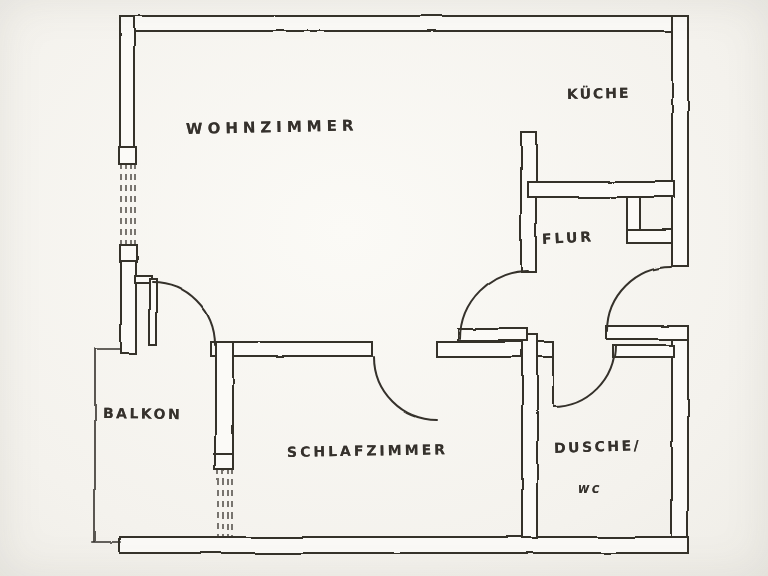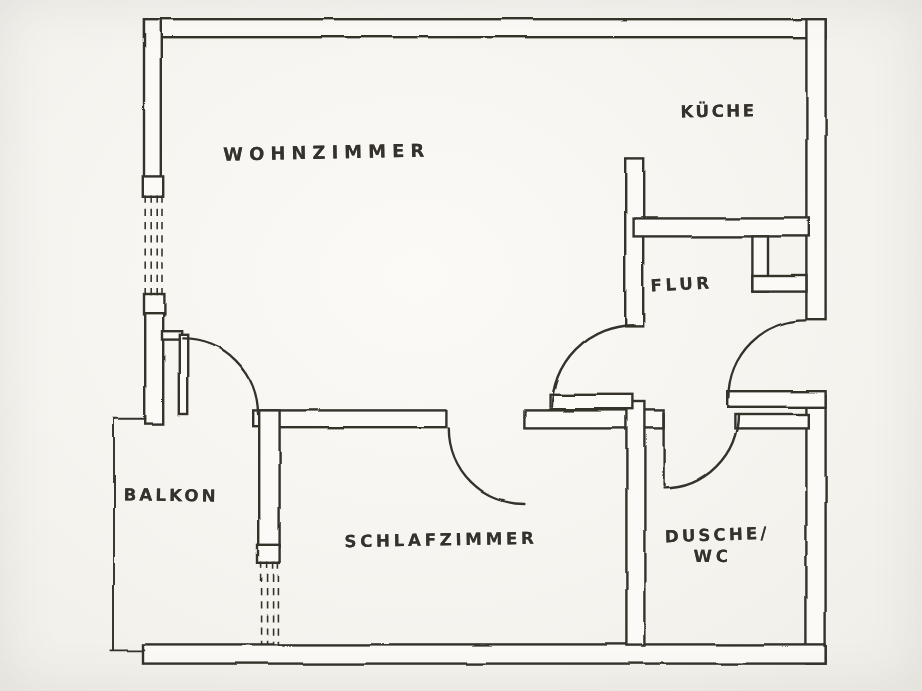--- a/index.html
+++ b/index.html
@@ -32,21 +32,21 @@
     white-space:nowrap;
     transform-origin:left center;
     text-shadow:0 0 0.4px rgba(53,49,44,0.7);
   }
   .lbl-wohnzimmer{left:186px;top:120px;font-size:15px;letter-spacing:5px;transform:rotate(-1.2deg);}
   .lbl-kueche{left:567px;top:86px;font-size:14px;letter-spacing:2px;transform:rotate(-1deg);}
   .lbl-flur{left:542px;top:231px;font-size:14px;letter-spacing:3px;transform:rotate(-3deg);}
   .lbl-balkon{left:103px;top:405px;font-size:14px;letter-spacing:2.5px;transform:rotate(0.8deg);}
   .lbl-schlafzimmer{left:287px;top:444px;font-size:14px;letter-spacing:3px;transform:rotate(-1deg);}
   .lbl-dusche{left:554px;top:440px;font-size:14px;letter-spacing:2.5px;transform:rotate(-2deg);}
-  .lbl-wc{left:578px;top:456px;font-size:14px;letter-spacing:3px;}
+  .lbl-wc{left:578px;top:484px;font-size:10px;letter-spacing:3px;font-style:italic;}
 </style>
 </head>
 <body>
 
 <div class="paper">
 
   <svg width="768" height="576" viewBox="0 0 768 576">
     <defs>
       <filter id="wobble" x="-4%" y="-4%" width="108%" height="108%">
         <feTurbulence type="fractalNoise" baseFrequency="0.016" numOctaves="3" seed="11" result="t"></feTurbulence>

